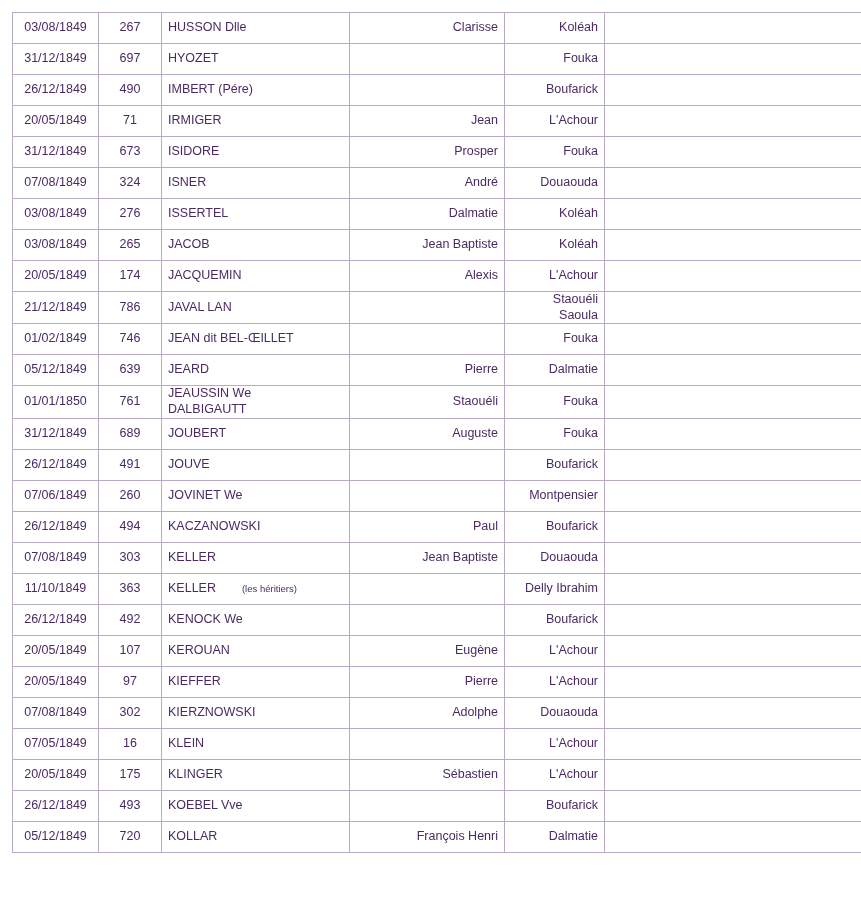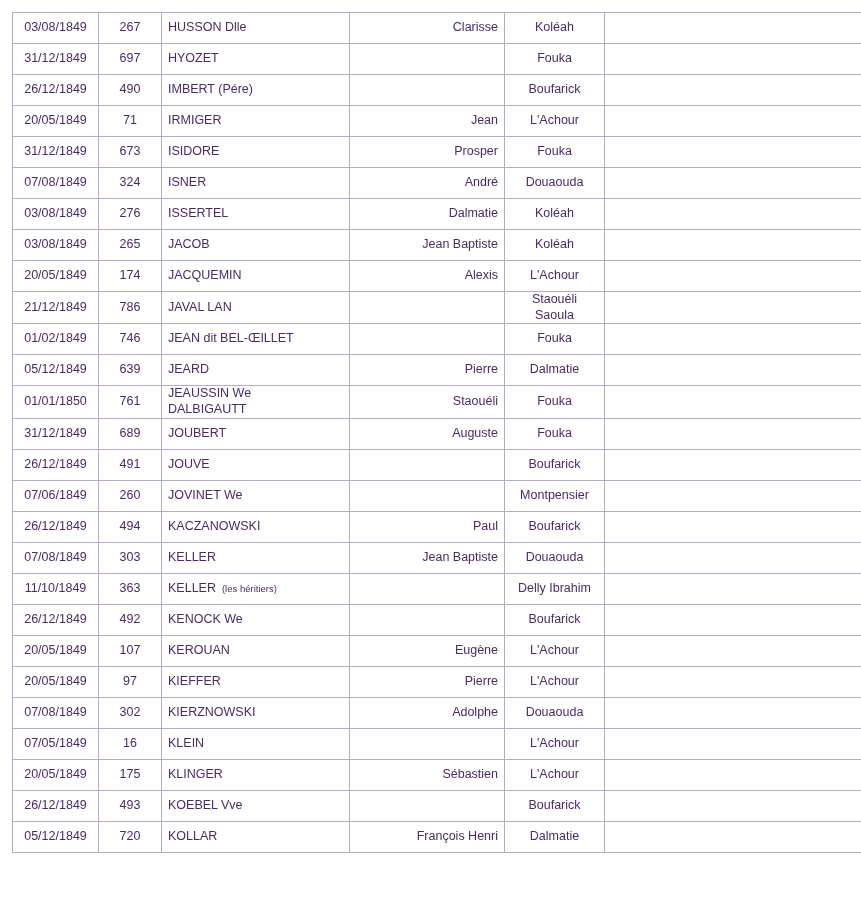--- a/index.html
+++ b/index.html
@@ -35,27 +35,27 @@
   col.c-num   { width: 63px; }
   col.c-name  { width: 188px; }
   col.c-first { width: 155px; }
   col.c-place { width: 100px; }
   col.c-last  { width: 265px; }
 
   td.date  { text-align: center; }
   td.num   { text-align: center; }
   td.name  { text-align: left; }
   td.first { text-align: right; }
-  td.place { text-align: center; }
+  td.place { text-align: right; }
   td.extra { text-align: left; }
 
   .sub {
     font-size: 9.5px;
     color: #4a2a63;
-    padding-left: 6px;
+    padding-left: 26px;
   }
   .two-line {
     line-height: 1.18;
   }
 </style>
 </head>
 <body>
 
 <table class="records">
   <colgroup>

